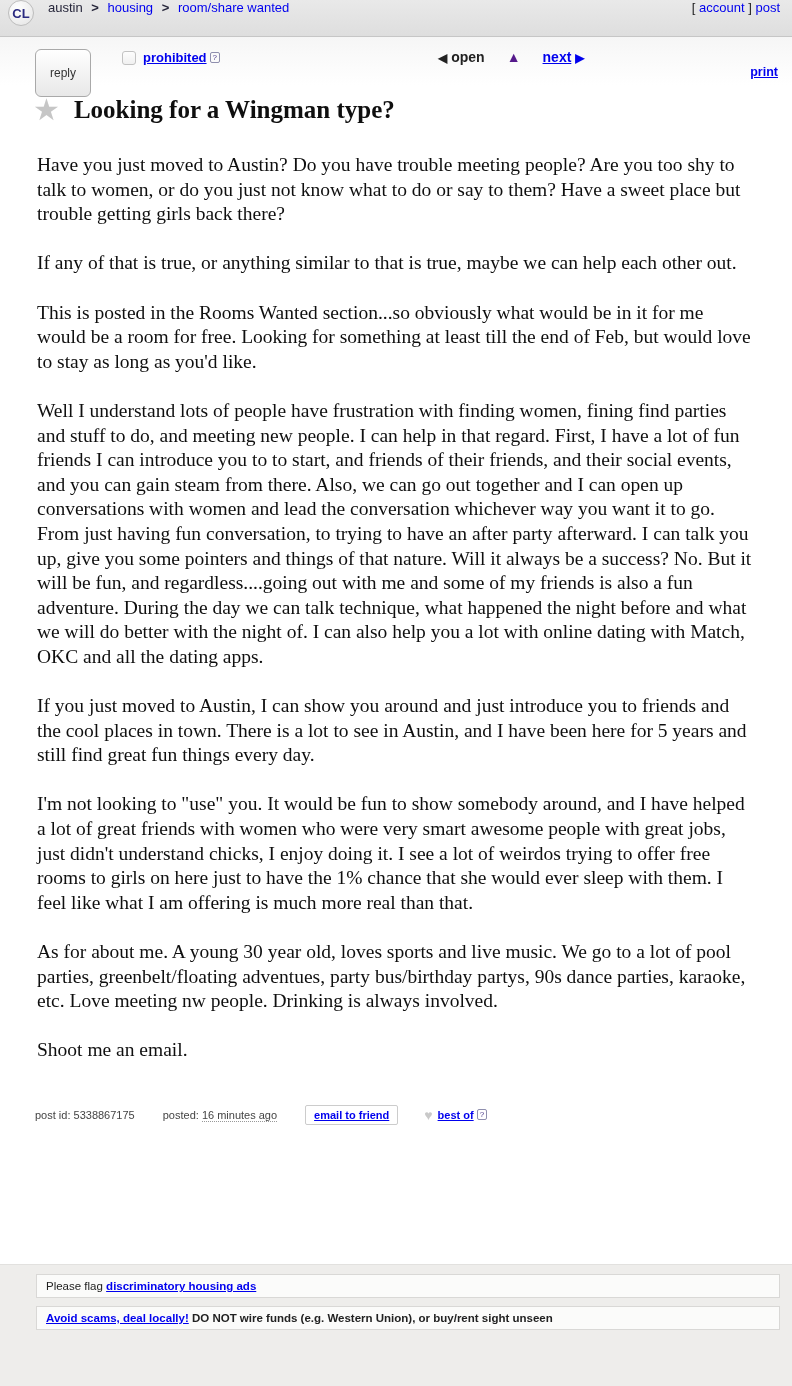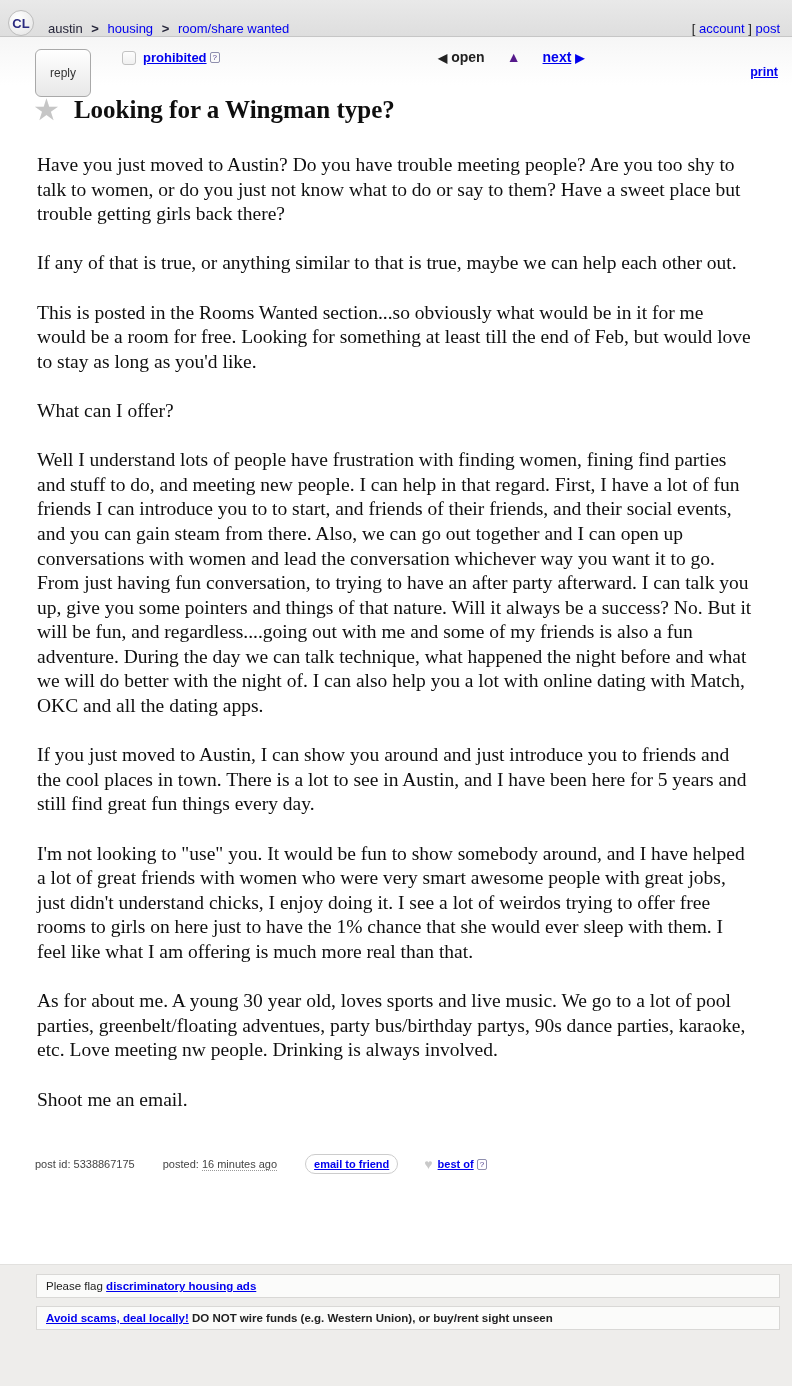--- a/index.html
+++ b/index.html
@@ -13,21 +13,21 @@
     flex-direction: column;
   }
   a { color: #0000ee; text-decoration: underline; cursor: pointer; }
 
   
   .topbar {
     height: 37px;
     background: linear-gradient(#e9e9e9, #dedede);
     border-bottom: 1px solid #c6c6c6;
     display: flex;
-    align-items: flex-end;
+    align-items: flex-start;
     padding: 0 12px 0 8px;
     flex: 0 0 auto;
   }
   .cl-logo {
     width: 26px; height: 26px;
     border-radius: 50%;
     background: radial-gradient(circle at 35% 30%, #ffffff, #e3e3e3);
     border: 1px solid #bdbdbd;
     color: #2b2b80;
     font-weight: bold;
@@ -106,21 +106,21 @@
     display: flex; align-items: center;
     margin: 42px 0 14px 35px;
     font-size: 11px; color: #444;
   }
   .notices .lbl { color: #444; }
   .postid-group { margin-right: 28px; }
   .posted-group { margin-right: 28px; }
   .posted-time { border-bottom: 1px dotted #999; color: #444; }
   .email-friend-box {
     border: 1px solid #ccc;
-    border-radius: 10px;
+    border-radius: 2px;
     padding: 3px 8px;
     margin-right: 26px;
     background: #fff;
   }
   .email-friend-box a { font-weight: bold; font-size: 11px; }
   .bestof-group { display: flex; align-items: center; }
   .heart-icon { color: #c9c9c9; font-size: 14px; margin-right: 5px; }
   .bestof-group a { font-weight: bold; font-size: 11px; }
 
   
@@ -183,21 +183,20 @@
 <div class="content">
   <div class="title-row">
     <span class="fav-star">★</span>
     <h2 class="posting-title">Looking for a Wingman type?</h2>
   </div>
 
   <section class="postingbody">
     <p>Have you just moved to Austin? Do you have trouble meeting people? Are you too shy to talk to women, or do you just not know what to do or say to them? Have a sweet place but trouble getting girls back there?</p>
     <p>If any of that is true, or anything similar to that is true, maybe we can help each other out.</p>
     <p>This is posted in the Rooms Wanted section...so obviously what would be in it for me would be a room for free. Looking for something at least till the end of Feb, but would love to stay as long as you'd like.</p>
-    <p>What can I offer?</p>
     <p>Well I understand lots of people have frustration with finding women, fining find parties and stuff to do, and meeting new people. I can help in that regard. First, I have a lot of fun friends I can introduce you to to start, and friends of their friends, and their social events, and you can gain steam from there. Also, we can go out together and I can open up conversations with women and lead the conversation whichever way you want it to go. From just having fun conversation, to trying to have an after party afterward. I can talk you up, give you some pointers and things of that nature. Will it always be a success? No. But it will be fun, and regardless....going out with me and some of my friends is also a fun adventure. During the day we can talk technique, what happened the night before and what we will do better with the night of. I can also help you a lot with online dating with Match, OKC and all the dating apps.</p>
     <p>If you just moved to Austin, I can show you around and just introduce you to friends and the cool places in town. There is a lot to see in Austin, and I have been here for 5 years and still find great fun things every day.</p>
     <p>I'm not looking to "use" you. It would be fun to show somebody around, and I have helped a lot of great friends with women who were very smart awesome people with great jobs, just didn't understand chicks, I enjoy doing it. I see a lot of weirdos trying to offer free rooms to girls on here just to have the 1% chance that she would ever sleep with them. I feel like what I am offering is much more real than that.</p>
     <p>As for about me. A young 30 year old, loves sports and live music. We go to a lot of pool parties, greenbelt/floating adventues, party bus/birthday partys, 90s dance parties, karaoke, etc. Love meeting nw people. Drinking is always involved.</p>
     <p>Shoot me an email.</p>
   </section>
 
   <div class="notices">
     <span class="postid-group">
       <span class="lbl">post id:</span>

